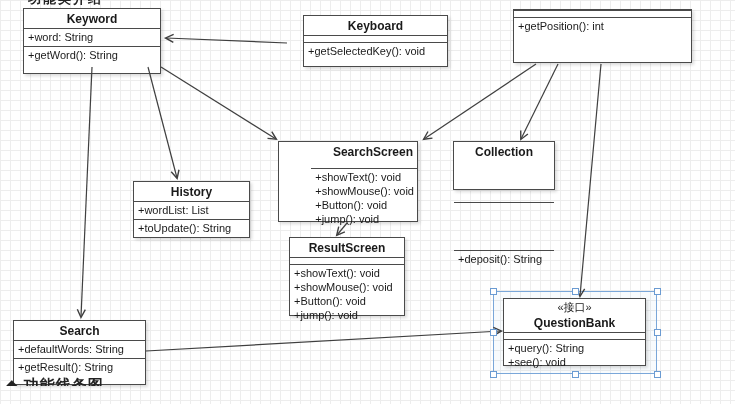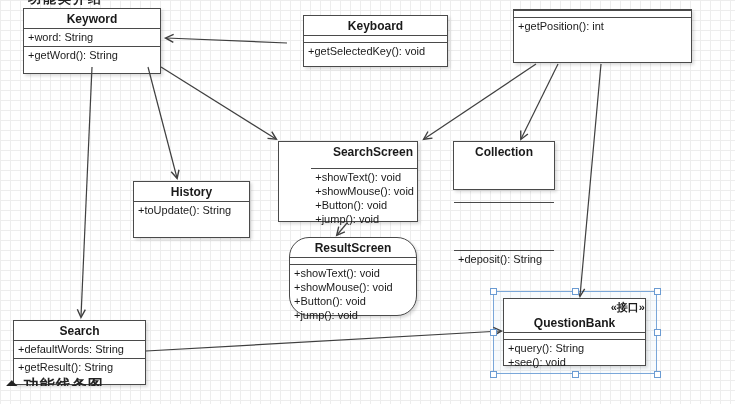--- a/index.html
+++ b/index.html
@@ -25,22 +25,22 @@
   }
   .uml-title{
     text-align:center;
     font-weight:bold;
     font-size:12px;
     color:#1a1a1a;
     padding:3px 4px 2px 4px;
     line-height:14px;
   }
   .uml-stereotype{
-    text-align:right;
-    font-weight:bold;
+    text-align:center;
+    font-weight:normal;
     font-size:11px;
     color:#1a1a1a;
     padding-top:2px;
     line-height:12px;
   }
   .uml-sec{
     border-top:1.2px solid #4a4a4a;
     padding:1px 0 2px 0;
   }
   .uml-sec.empty{min-height:6px;padding:0;}
@@ -119,24 +119,27 @@
       <div class="uml-class" style="left: 453px; top: 141px; width: 102px; height: 49px; gap: 41px;">
         <div class="uml-title">Collection</div>
         <div class="uml-sec empty"></div>
         <div class="uml-sec">
           <div class="uml-member">+deposit(): String</div>
         </div>
       </div>
       <div class="uml-class" style="left: 133px; top: 181px; width: 117px; height: 57px;">
         <div class="uml-title">History</div>
         <div class="uml-sec">
+          <div class="uml-member">+wordList: List</div>
+        </div>
+        <div class="uml-sec">
           <div class="uml-member">+toUpdate(): String</div>
         </div>
       </div>
-      <div class="uml-class" style="left: 289px; top: 237px; width: 128px; height: 79px; border-radius: 20px;">
+      <div class="uml-class" style="left: 289px; top: 237px; width: 116px; height: 79px;">
         <div class="uml-title">ResultScreen</div>
         <div class="uml-sec empty"></div>
         <div class="uml-sec">
           <div class="uml-member">+showText(): void</div>
           <div class="uml-member">+showMouse(): void</div>
           <div class="uml-member">+Button(): void</div>
           <div class="uml-member">+jump(): void</div>
         </div>
       </div>
       <div class="uml-class" style="left: 13px; top: 320px; width: 133px; height: 65px;">

